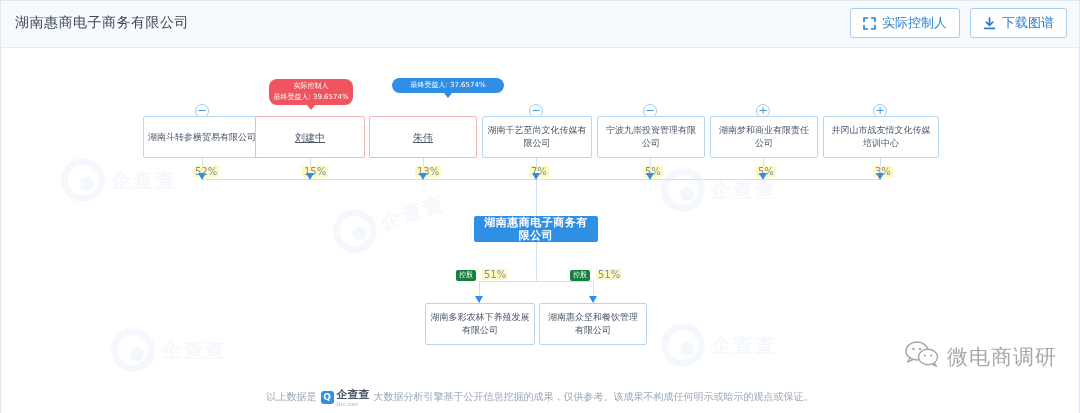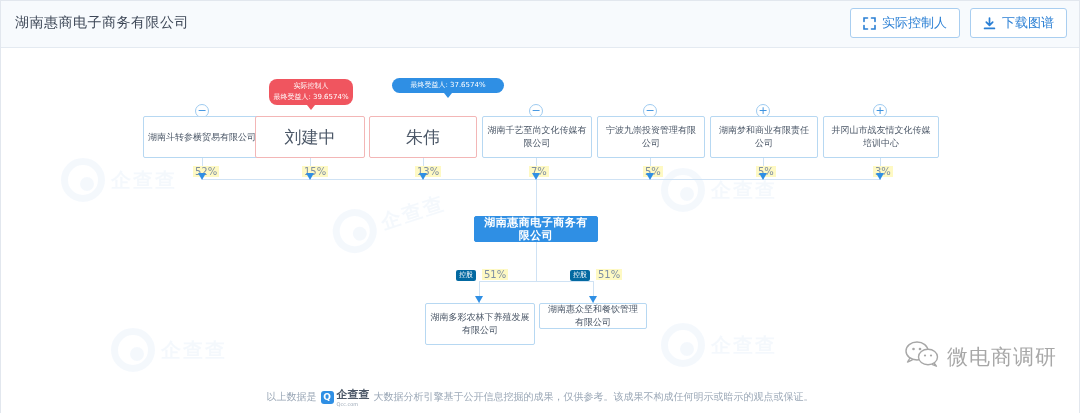--- a/index.html
+++ b/index.html
@@ -59,21 +59,21 @@
   .wm .wt{font-size:20px;color:#eaf2fb;font-weight:bold;letter-spacing:2px;}
   
   .graph{position:absolute;inset:0;}
   .node{
     position:absolute;box-sizing:border-box;
     display:flex;align-items:center;justify-content:center;text-align:center;
     font-size:9px;line-height:13px;color:#4b5767;
     border:1px solid #b7d8f2;background:#fff;border-radius:2px;
     padding:2px 4px;cursor:pointer;
   }
-  .node.person{border-color:#f3b6b6;color:#4b5767;font-size:17px;}
+  .node.person{border-color:#f3b6b6;color:#4b5767;font-size:10px;text-decoration:underline;}
   .node.center{
     background:#2f8fe4;border-color:#2f8fe4;color:#fff;
     font-size:11px;font-weight:bold;letter-spacing:.5px;
   }
   .toggle{
     position:absolute;width:14px;height:14px;border-radius:50%;
     border:1px solid #9ecbf0;background:#fff;color:#3d93e0;
     font-size:11px;line-height:12px;text-align:center;cursor:pointer;
     box-sizing:border-box;
   }
@@ -88,21 +88,21 @@
     border-left:4px solid transparent;border-right:4px solid transparent;
     border-top:5px solid currentColor;
   }
   .badge.red:after{color:#f0555f;}
   .badge.blue:after{color:#2f8fe4;}
   .pct{
     position:absolute;font-size:10px;color:#7f8fa3;background:#fef9c3;
     padding:0 2px;white-space:nowrap;
   }
   .ctrl-tag{
-    position:absolute;font-size:7px;color:#fff;background:#0369a1;
+    position:absolute;font-size:7px;color:#fff;background:#15803d;
     border-radius:2px;padding:1px 3px;line-height:9px;
   }
   .arrow{
     position:absolute;width:0;height:0;
     border-left:4px solid transparent;border-right:4px solid transparent;
     border-top:7px solid #2f8fe4;
   }
   .line{position:absolute;background:#cfe2f4;}
   
   .footer{
@@ -238,21 +238,21 @@
     <div class="node center" style="left:473px;top:168px;width:124px;height:26px;">湖南惠商电子商务有限公司</div>
 
     <div class="ctrl-tag" style="left:455px;top:222px;">控股</div>
     <div class="pct" style="left:481px;top:221px;">51%</div>
     <div class="arrow" style="left:474px;top:248px;"></div>
     <div class="ctrl-tag" style="left:569px;top:222px;">控股</div>
     <div class="pct" style="left:595px;top:221px;">51%</div>
     <div class="arrow" style="left:588px;top:248px;"></div>
 
     <div class="node" style="left:424px;top:255px;width:110px;height:42px;">湖南多彩农林下养殖发展有限公司</div>
-    <div class="node" style="left:538px;top:255px;width:108px;height:26px;">湖南惠众坚和餐饮管理有限公司</div>
+    <div class="node" style="left:538px;top:255px;width:108px;height:42px;">湖南惠众坚和餐饮管理有限公司</div>
 
     <div class="wechat">
       <span>
         <svg width="34" height="26" viewBox="0 0 34 26">
           <ellipse cx="12" cy="10" rx="11" ry="9" fill="none" stroke="#8a8a8a" stroke-width="1.4"></ellipse>
           <path d="M5 17l-2.5 4 5-2.2" fill="none" stroke="#8a8a8a" stroke-width="1.4" stroke-linejoin="round"></path>
           <ellipse cx="23" cy="16" rx="9.5" ry="7.7" fill="#fff" stroke="#8a8a8a" stroke-width="1.4"></ellipse>
           <path d="M29 22l2.4 3.2-4.4-1.8" fill="none" stroke="#8a8a8a" stroke-width="1.4" stroke-linejoin="round"></path>
           <circle cx="8.5" cy="8" r="1.3" fill="#8a8a8a"></circle>
           <circle cx="15" cy="8" r="1.3" fill="#8a8a8a"></circle>

